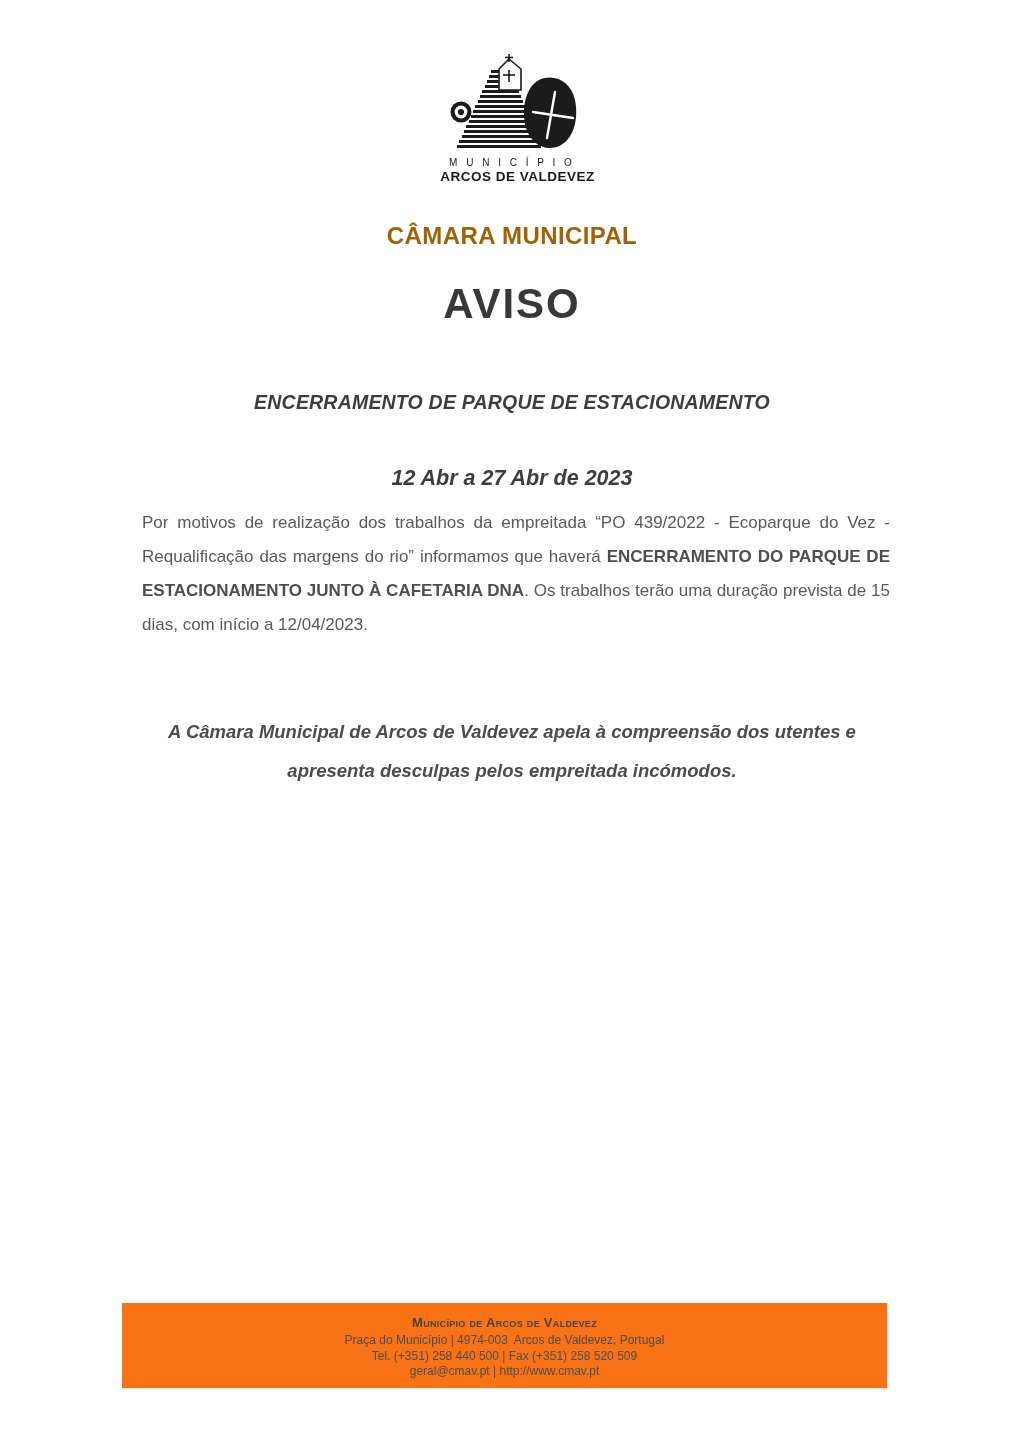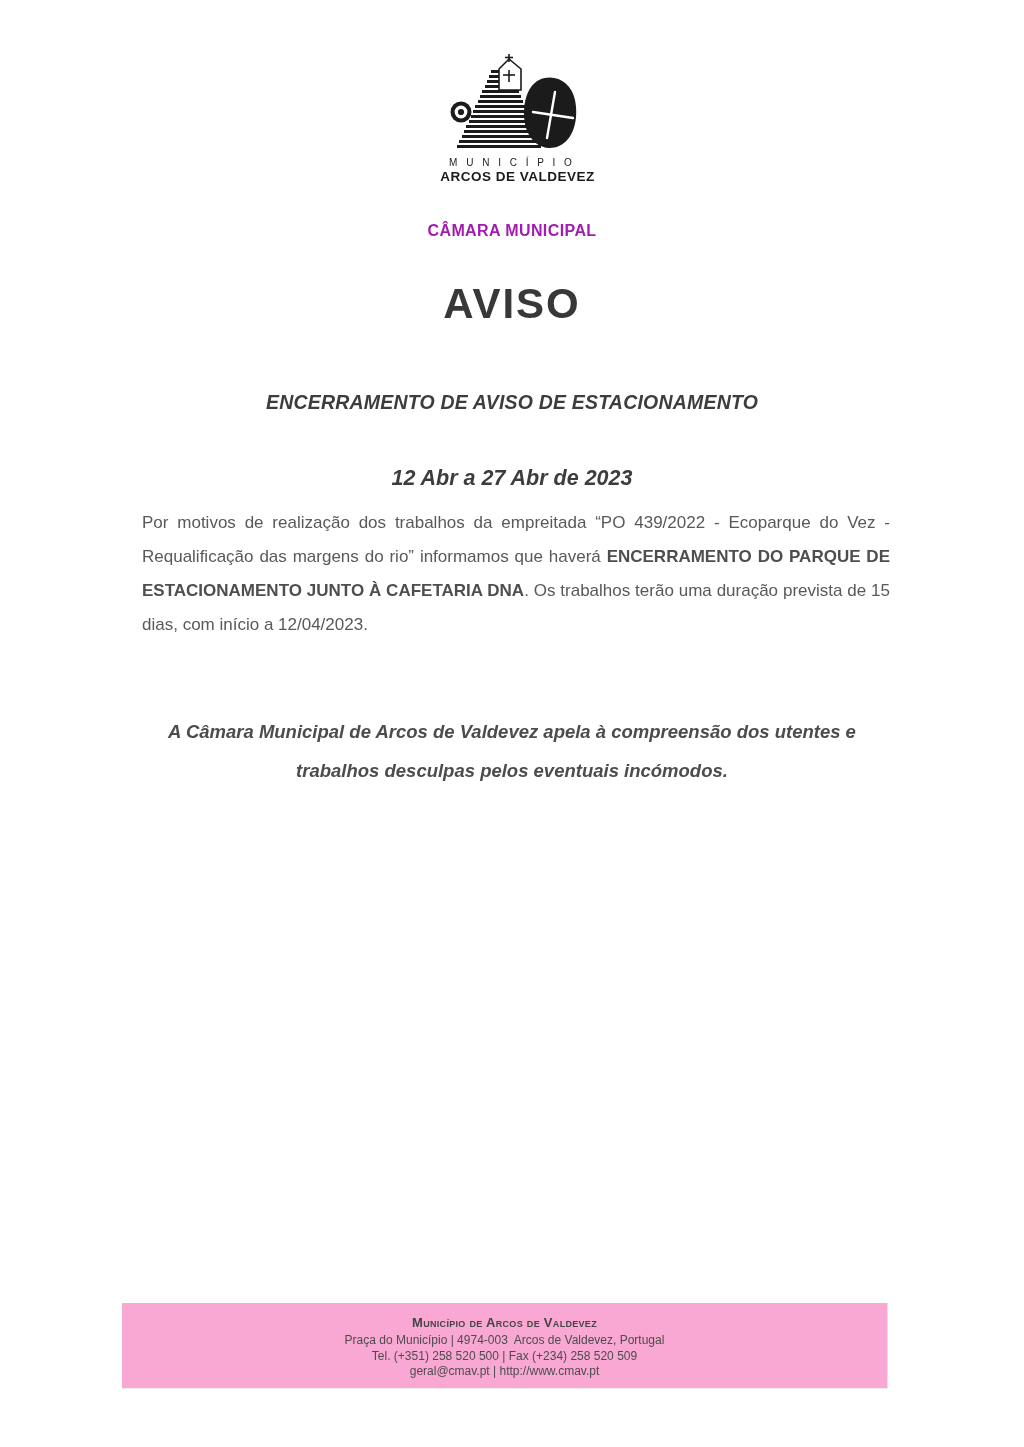--- a/index.html
+++ b/index.html
@@ -35,24 +35,24 @@
     margin-top: 1px;
     font-size: 13.5px;
     font-weight: bold;
     letter-spacing: 0.5px;
     color: #1b1b1b;
     padding-left: 11px;
   }
   
   .org-heading {
     top: 222px;
-    font-size: 16px;
+    font-size: 24px;
     font-weight: bold;
     letter-spacing: 0.4px;
-    color: #a21caf;
+    color: #a16207;
   }
   .notice-title {
     top: 264px;
     margin: 16px;
     font-size: 42px;
     font-weight: bold;
     letter-spacing: 2px;
     color: #383838;
   }
   .subject-heading {
@@ -101,21 +101,21 @@
     color: #4c4c4c;
   }
   
   .footer-box {
     position: absolute;
     top: 1303px;
     left: 122px;
     width: 766px;
     height: 86px;
     box-sizing: border-box;
-    background: #f9a8d4;
+    background: #f97316;
     border-right: 1px solid #e3e3e3;
     border-bottom: 1px solid #ececec;
     text-align: center;
     padding-top: 12px;
     color: #4c4c4c;
   }
   .footer-org {
     font-size: 13px;
     font-weight: bold;
     font-variant: small-caps;
@@ -176,31 +176,31 @@
     </svg>
     <div class="logo-cap-top">M U N I C Í P I O</div>
     <div class="logo-cap-bottom">ARCOS DE VALDEVEZ</div>
   </div>
 
   <div class="centered org-heading">CÂMARA MUNICIPAL</div>
 
   <h1 class="centered notice-title">AVISO</h1>
 
 
-  <div class="centered subtopic-heading">ENCERRAMENTO DE AVISO DE ESTACIONAMENTO</div>
+  <div class="centered subtopic-heading">ENCERRAMENTO DE PARQUE DE ESTACIONAMENTO</div>
 
   <div class="centered date-range">12 Abr a 27 Abr de 2023</div>
 
   <p class="body-par"><span>Por motivos de realização dos trabalhos da empreitada “PO 439/2022 - Ecoparque do Vez - Requalificação das margens do rio” informamos que haverá </span><span class="bold-run">ENCERRAMENTO DO PARQUE DE ESTACIONAMENTO JUNTO À CAFETARIA DNA</span><span>. Os trabalhos terão uma duração prevista de 15 dias, com início a 12/04/2023.</span></p>
 
   <div class="centered closing">
     <div>A Câmara Municipal de Arcos de Valdevez apela à compreensão dos utentes e</div>
-    <div>trabalhos desculpas pelos eventuais incómodos.</div>
+    <div>apresenta desculpas pelos empreitada incómodos.</div>
   </div>
 
   <footer class="footer-box">
     <div class="footer-org">Município de Arcos de Valdevez</div>
     <div class="footer-line">Praça do Município | 4974-003&nbsp; Arcos de Valdevez, Portugal</div>
-    <div class="footer-line">Tel. (+351) 258 520 500 | Fax (+234) 258 520 509</div>
+    <div class="footer-line">Tel. (+351) 258 440 500 | Fax (+351) 258 520 509</div>
     <div class="footer-line">geral@cmav.pt | http://www.cmav.pt</div>
   </footer>
 
 </div>
 
 </body></html>

